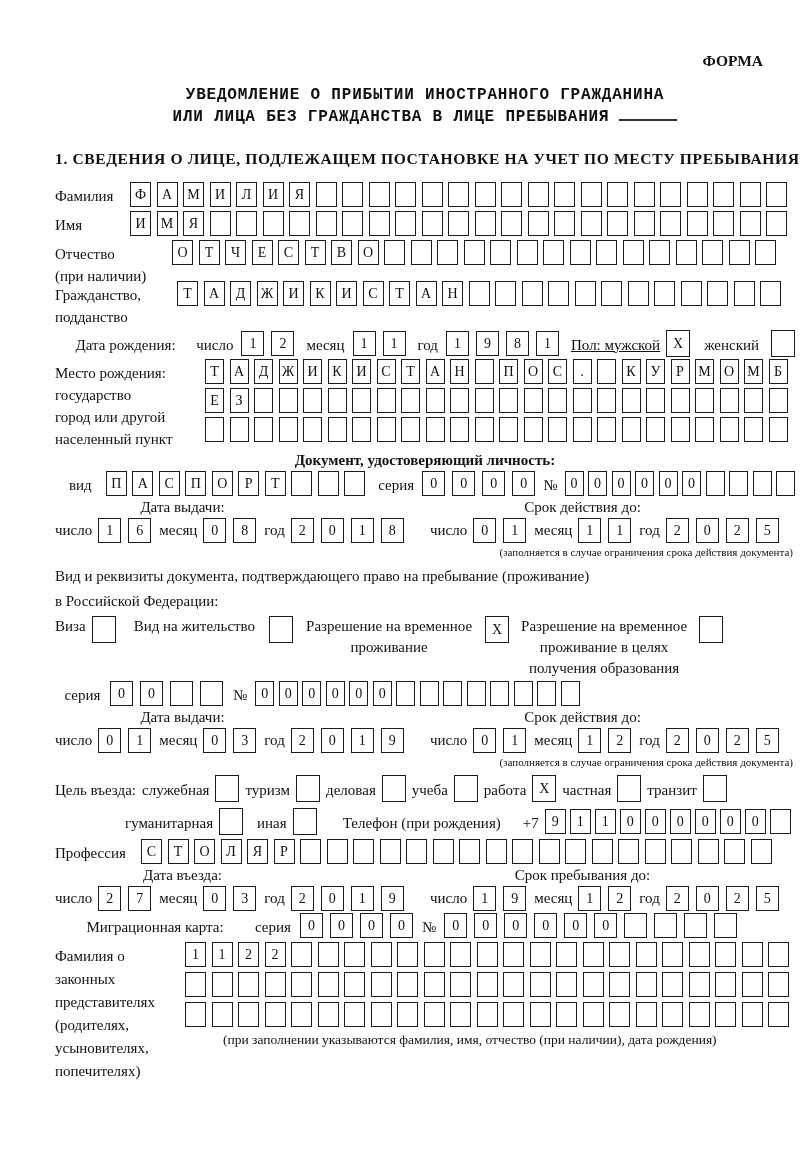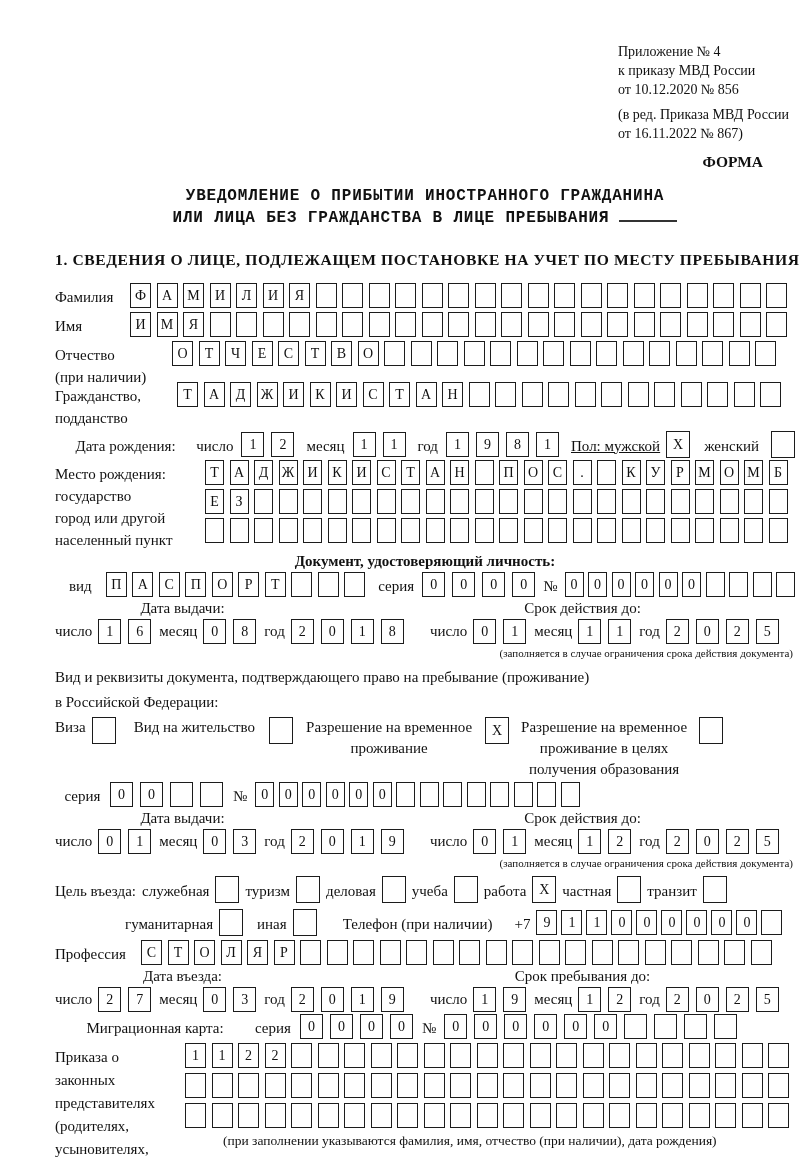--- a/index.html
+++ b/index.html
@@ -51,27 +51,20 @@
   .purp .txt,.purp .cells{margin-right:6px;}
   .replbl{width:130px;line-height:23px;}
   .bplbl{width:150px;line-height:22px;}
   .repnote{font-size:13.5px;margin-top:5px;padding-left:38px;white-space:nowrap;}
 </style>
 </head>
 <body>
 
 <div class="page">
 
-  <div class="hdr">
-    <div>Приложение № 4</div>
-    <div>к приказу МВД России</div>
-    <div>от 10.12.2020 № 856</div>
-    <div class="rev">(в ред. Приказа МВД России</div>
-    <div>от 16.11.2022 № 867)</div>
-  </div>
 
   <div class="forma">ФОРМА</div>
 
   <div class="title">
     <div>УВЕДОМЛЕНИЕ О ПРИБЫТИИ ИНОСТРАННОГО ГРАЖДАНИНА</div>
     <div><span>ИЛИ ЛИЦА БЕЗ ГРАЖДАНСТВА В ЛИЦЕ ПРЕБЫВАНИЯ</span><span class="blank"></span></div>
   </div>
 
   <div class="sechead">1. СВЕДЕНИЯ О ЛИЦЕ, ПОДЛЕЖАЩЕМ ПОСТАНОВКЕ НА УЧЕТ ПО МЕСТУ ПРЕБЫВАНИЯ</div>
 
@@ -543,21 +536,21 @@
 
   <div class="frow inl purp mt6" style="padding-left:70px;">
     <span class="txt">гуманитарная</span>
     <span class="cells cb">
         <span class="cell"></span>
       </span>
     <span class="txt" style="margin-left:8px;">иная</span>
     <span class="cells cb">
         <span class="cell"></span>
       </span>
-    <span class="txt" style="margin-left:20px;">Телефон (при наличии)</span>
+    <span class="txt" style="margin-left:20px;">Телефон (при рождения)</span>
     <span class="txt" style="margin-left:16px;">+7</span>
     <span class="cells pcells">
         <span class="cell">9</span>
         <span class="cell">1</span>
         <span class="cell">1</span>
         <span class="cell">0</span>
         <span class="cell">0</span>
         <span class="cell">0</span>
         <span class="cell">0</span>
         <span class="cell">0</span>
@@ -662,21 +655,21 @@
         <span class="cell">0</span>
         <span class="cell"></span>
         <span class="cell"></span>
         <span class="cell"></span>
         <span class="cell"></span>
       </span>
   </div>
 
   <div class="frow mt4">
     <div class="lbl replbl">
-      <div>Приказа о</div>
+      <div>Фамилия о</div>
       <div>законных</div>
       <div>представителях</div>
       <div>(родителях,</div>
       <div>усыновителях,</div>
       <div>попечителях)</div>
     </div>
     <div>
       <div class="cells">
           <span class="cell">1</span>
           <span class="cell">1</span>

